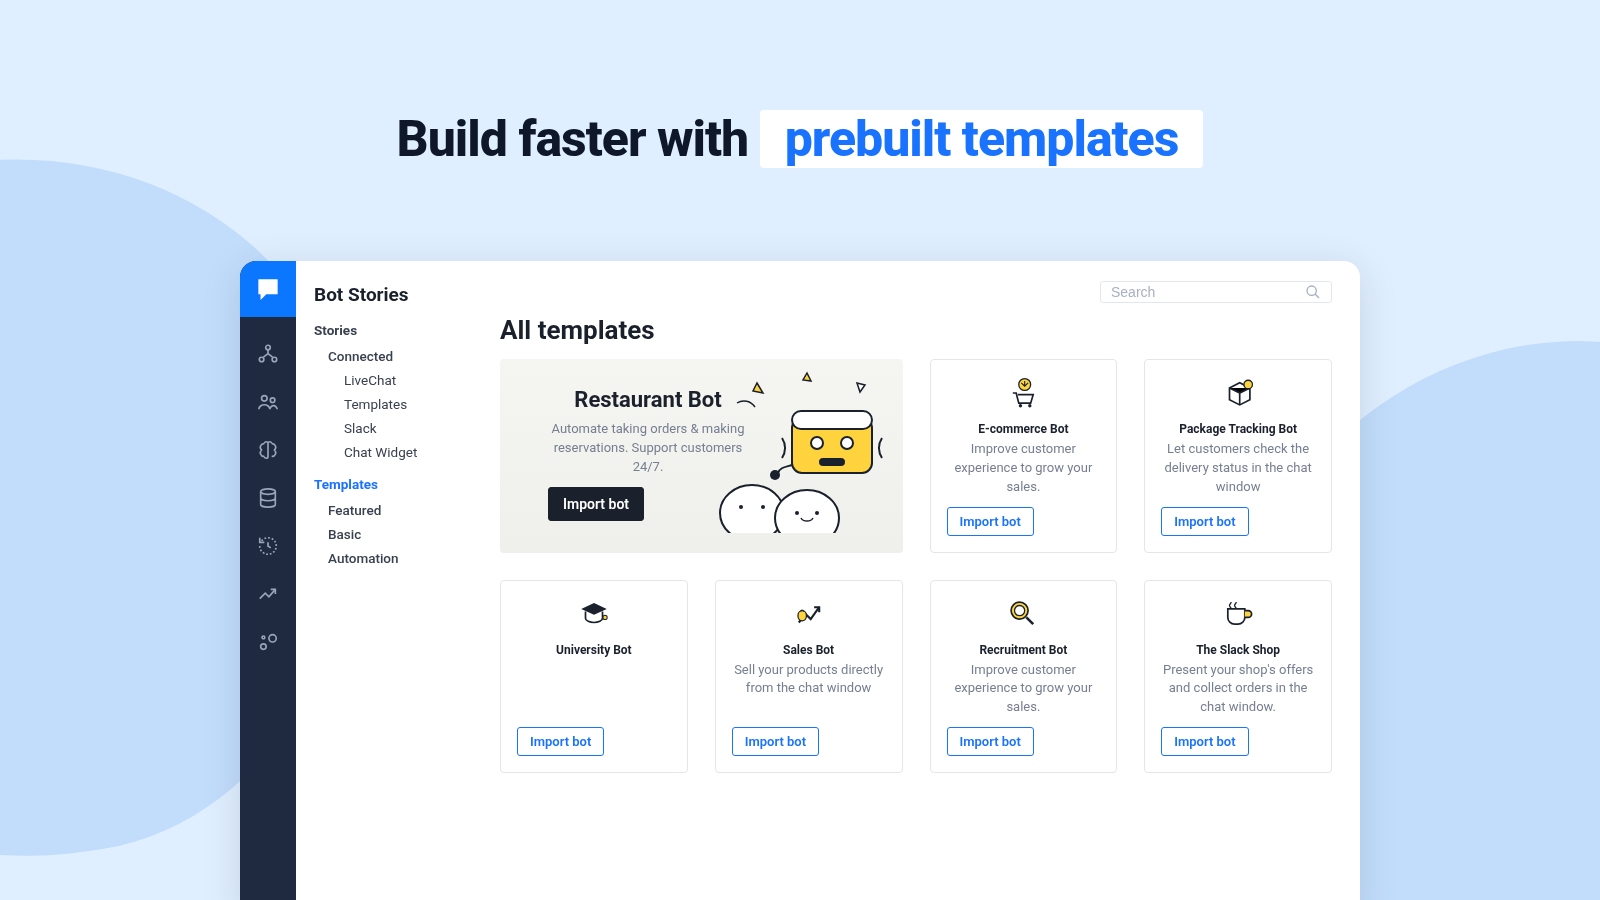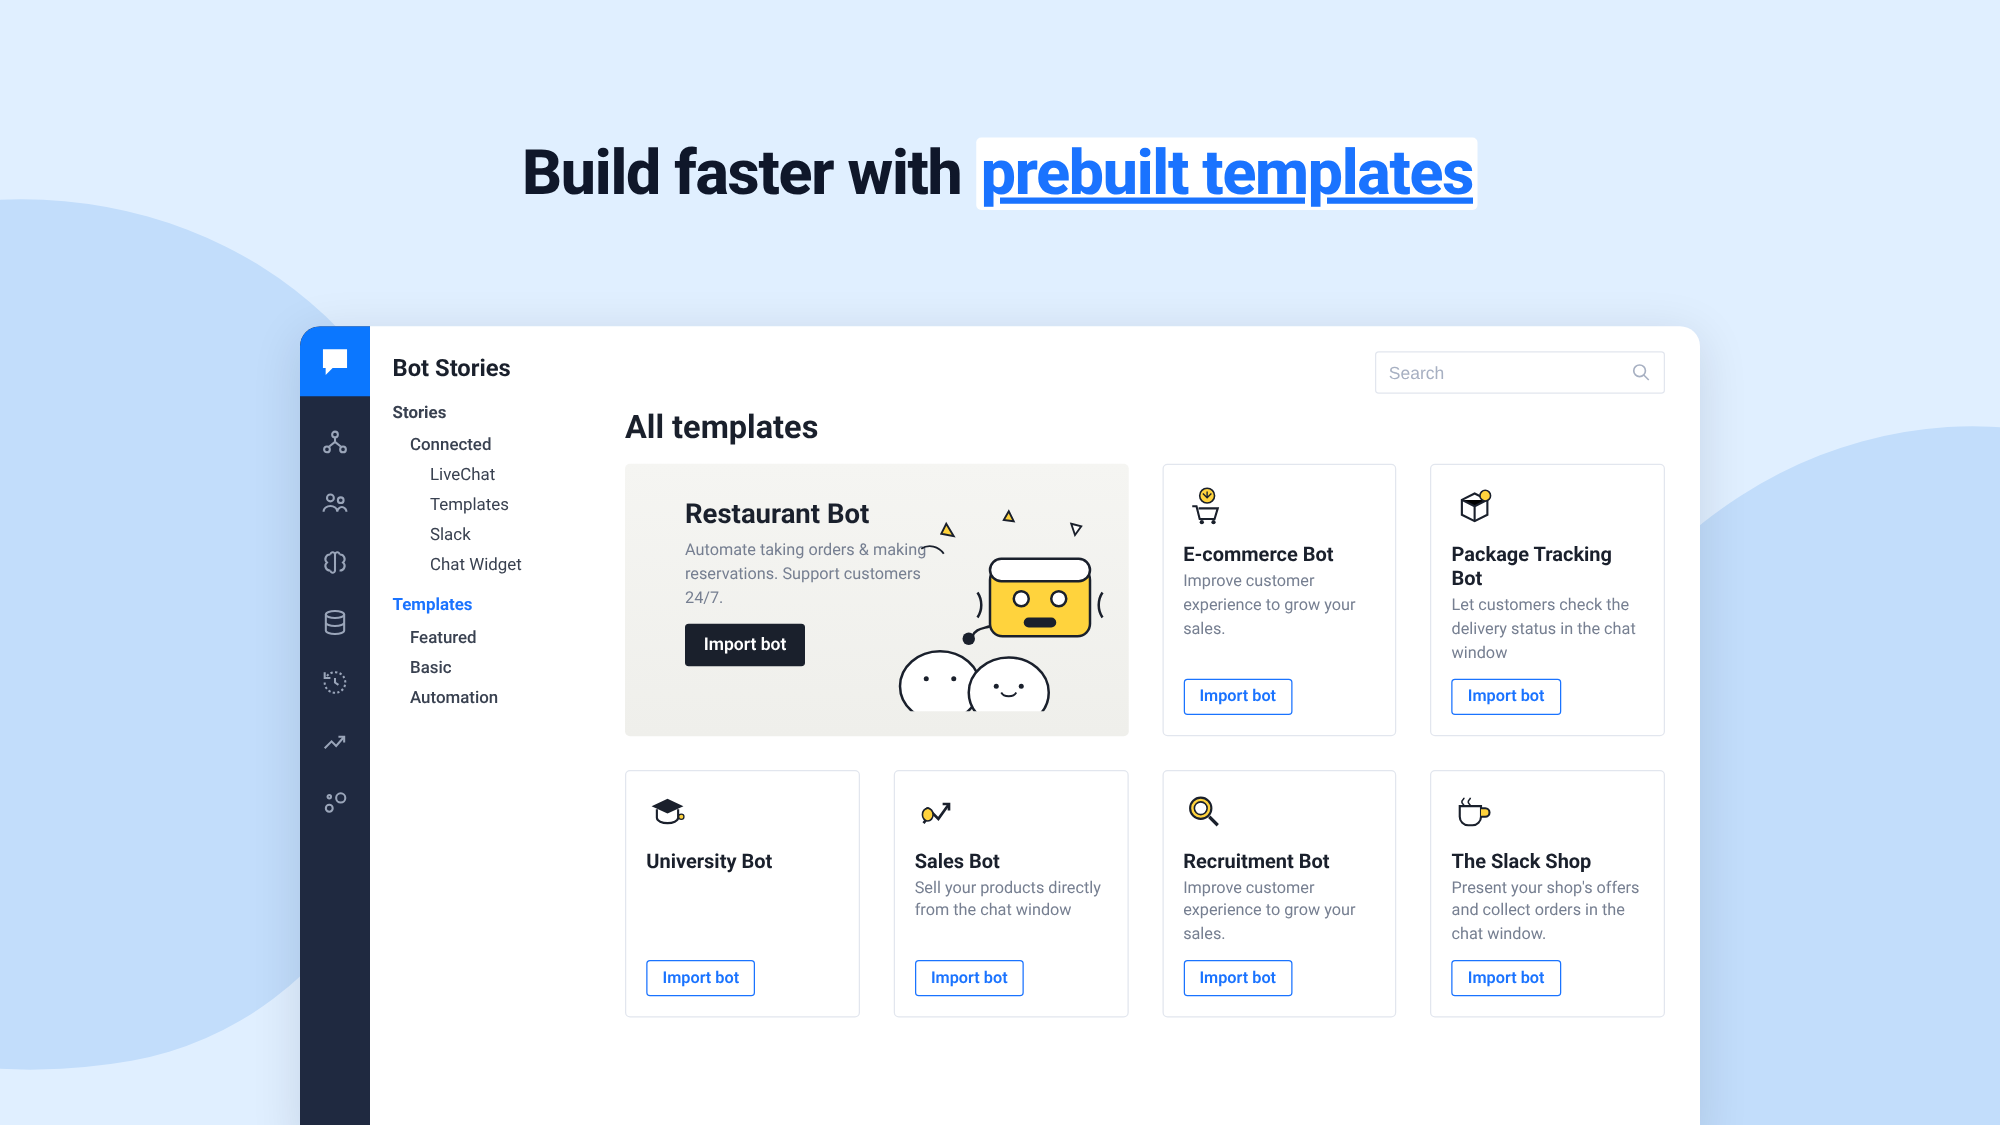--- a/index.html
+++ b/index.html
@@ -31,24 +31,23 @@
 .hero {
   position: absolute;
   top: 110px; left: 0; right: 0;
   text-align: center;
   z-index: 2;
 }
 .hero h1 { font-size: 50px; font-weight: 800; color: #0f172a; letter-spacing: -1px; }
 .hero .hl {
   background: #fff;
   color: #1a73ff;
-  padding: 0 4px;
+  padding: 0 25px;
   border-radius: 4px;
   display: inline-block;
-  text-decoration: underline;
 }
 
 .app {
   position: absolute;
   left: 50%; transform: translateX(-50%);
   top: 261px;
   width: 1120px; height: 654px;
   background: #fff;
   border-radius: 16px 16px 0 0;
   box-shadow: 0 8px 40px rgba(15,23,42,.12);
@@ -84,54 +83,55 @@
 .tree { font-size: 13.5px; color: #394150; }
 .tree .group { font-weight: 700; margin-top: 6px; margin-bottom: 6px; }
 .tree .group.active { color: #1a73ff; }
 .tree ul { list-style: none; margin-bottom: 12px; }
 .tree li { padding: 4px 0 4px 14px; font-weight: 500; cursor: pointer; }
 .tree li.sub { padding-left: 30px; font-weight: 400; }
 
 .main { flex: 1; padding: 20px 28px 0 24px; overflow: hidden; }
 .topbar { display: flex; justify-content: flex-end; margin-bottom: 12px; }
 .search {
-  width: 232px; height: 34px;
+  width: 232px; height: 22px;
   border: 1px solid #e2e6ee;
   border-radius: 3px;
   display: flex; align-items: center;
   padding: 0 10px;
 }
 .search input { border: none; outline: none; flex: 1; font-size: 14px; color: #394150; }
 .search input::placeholder { color: #a7b0c2; }
 .search svg { stroke: #a7b0c2; fill: none; stroke-width: 2; }
 .main h3 { font-size: 26px; font-weight: 700; margin-bottom: 14px; color: #1a202c; }
 .grid {
   display: grid;
   grid-template-columns: repeat(4, 1fr);
   gap: 27px;
+  text-align: center;
 }
 .card {
   border: 1px solid #e2e6ee;
   border-radius: 4px;
   padding: 16px;
   display: flex; flex-direction: column;
   background: #fff;
   position: relative;
 }
 .card.featured {
   grid-column: span 2;
   background: linear-gradient(180deg, #f5f5f2 0%, #efefeb 100%);
   border: none;
   padding: 28px 0 28px 48px;
   flex-direction: row;
   overflow: hidden;
 }
 .card.featured .fcol { flex: 0 0 200px; display:flex; flex-direction:column; }
 .card.featured .art { flex: 1; position: relative; }
-.card h4 { font-size: 16px; font-weight: 700; color: #1a202c; margin-bottom: 4px; }
+.card h4 { font-size: 12px; font-weight: 700; color: #1a202c; margin-bottom: 4px; }
 .card.featured h4 { font-size: 22px; margin-bottom: 8px; }
 .card p { font-size: 13px; line-height: 1.45; color: #767f91; margin-bottom: 10px; }
 .card .spacer { flex: 1; }
 .card .icon-slot { height: 38px; margin-bottom: 8px; }
 .btn {
   display: inline-block;
   padding: 6px 12px;
   font-size: 13px; font-weight: 600;
   border: 1.5px solid #1a73ff;
   color: #1a73ff;

